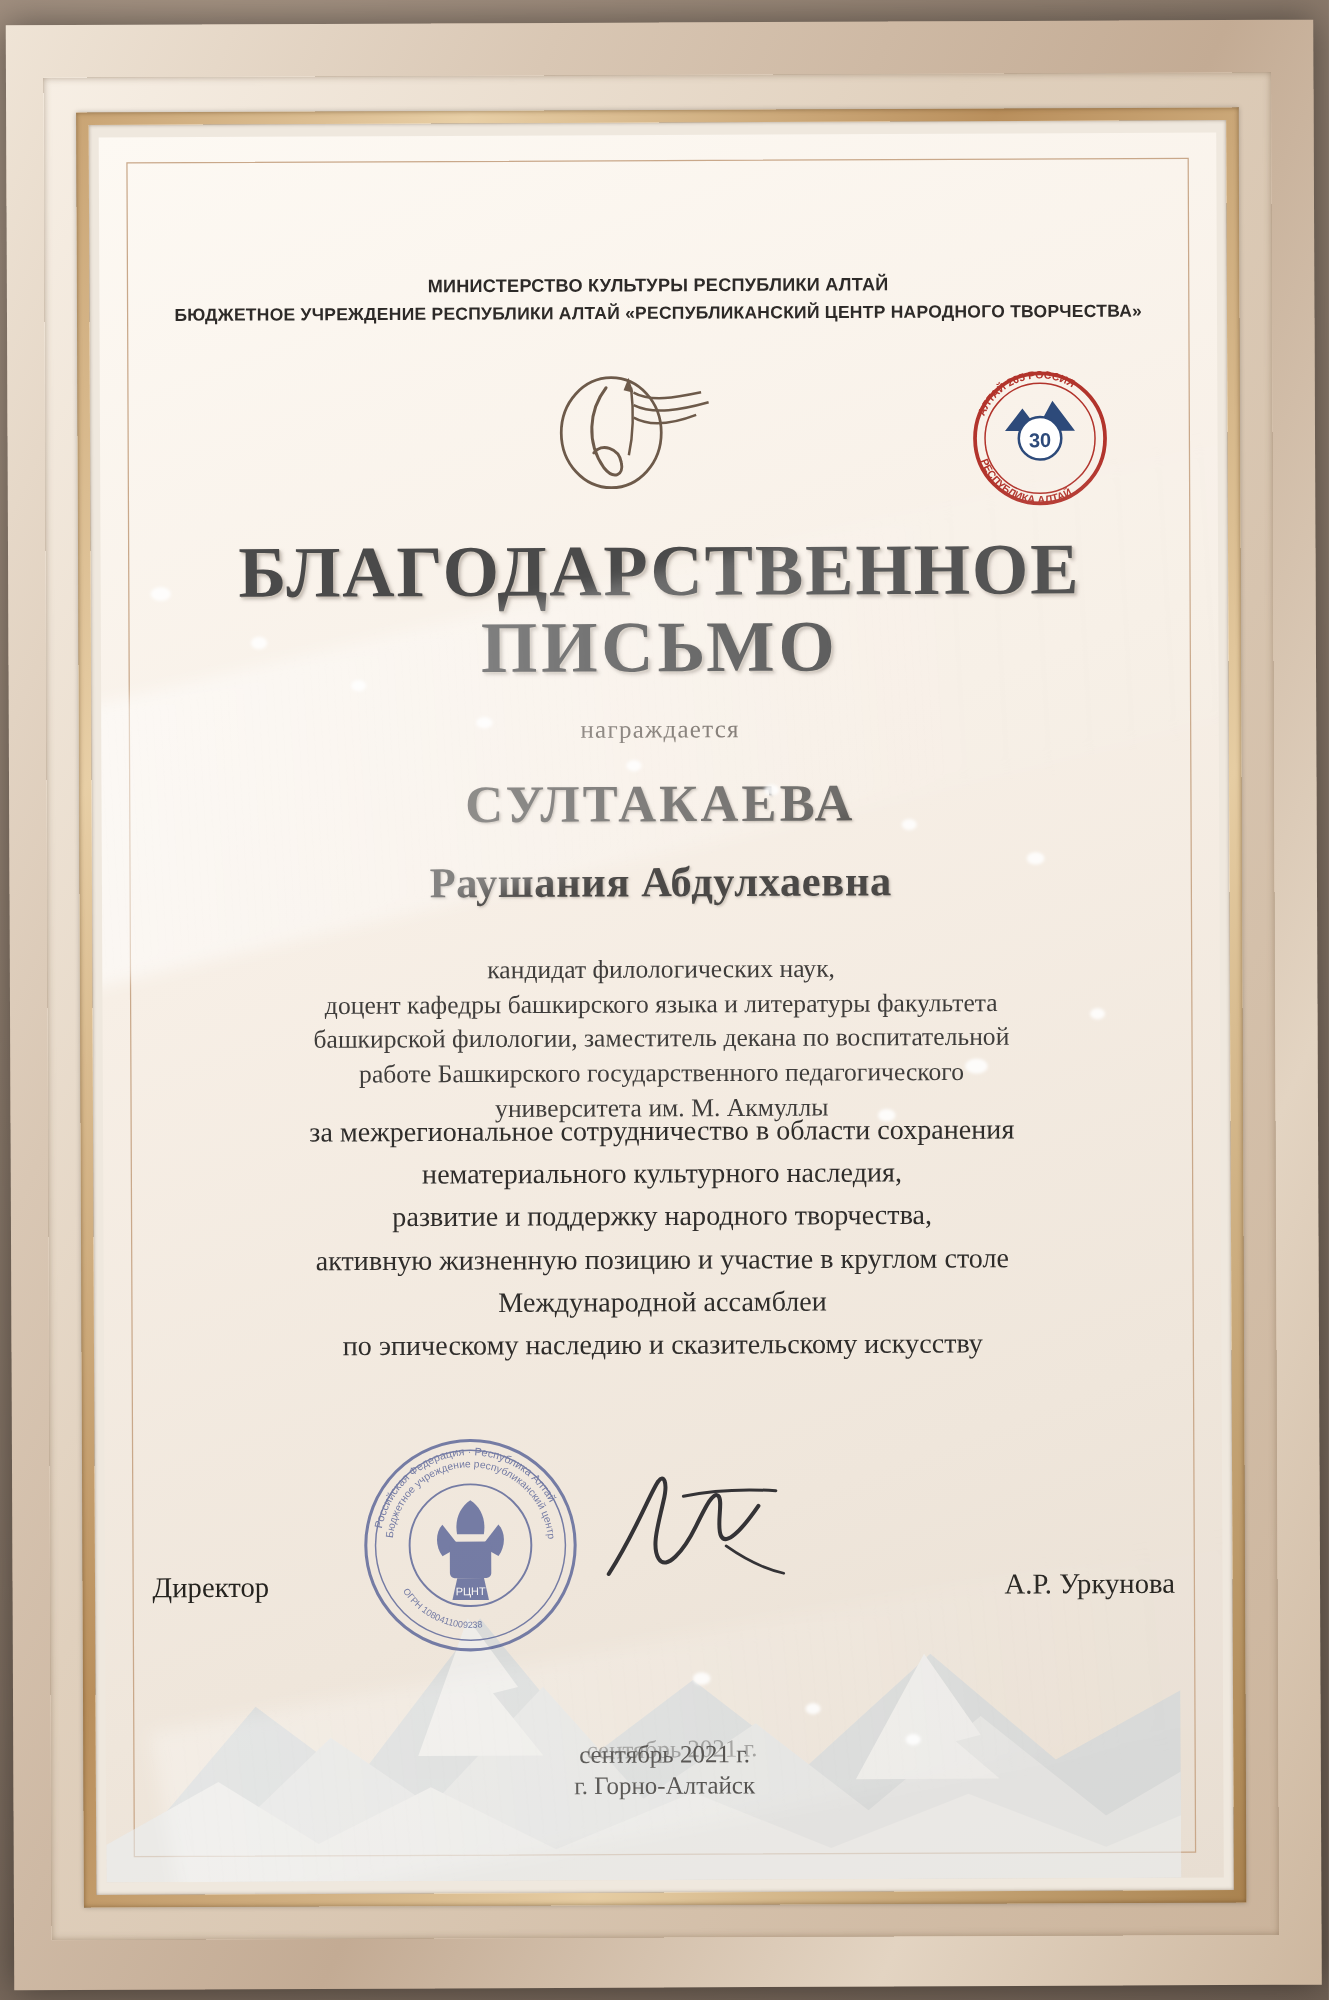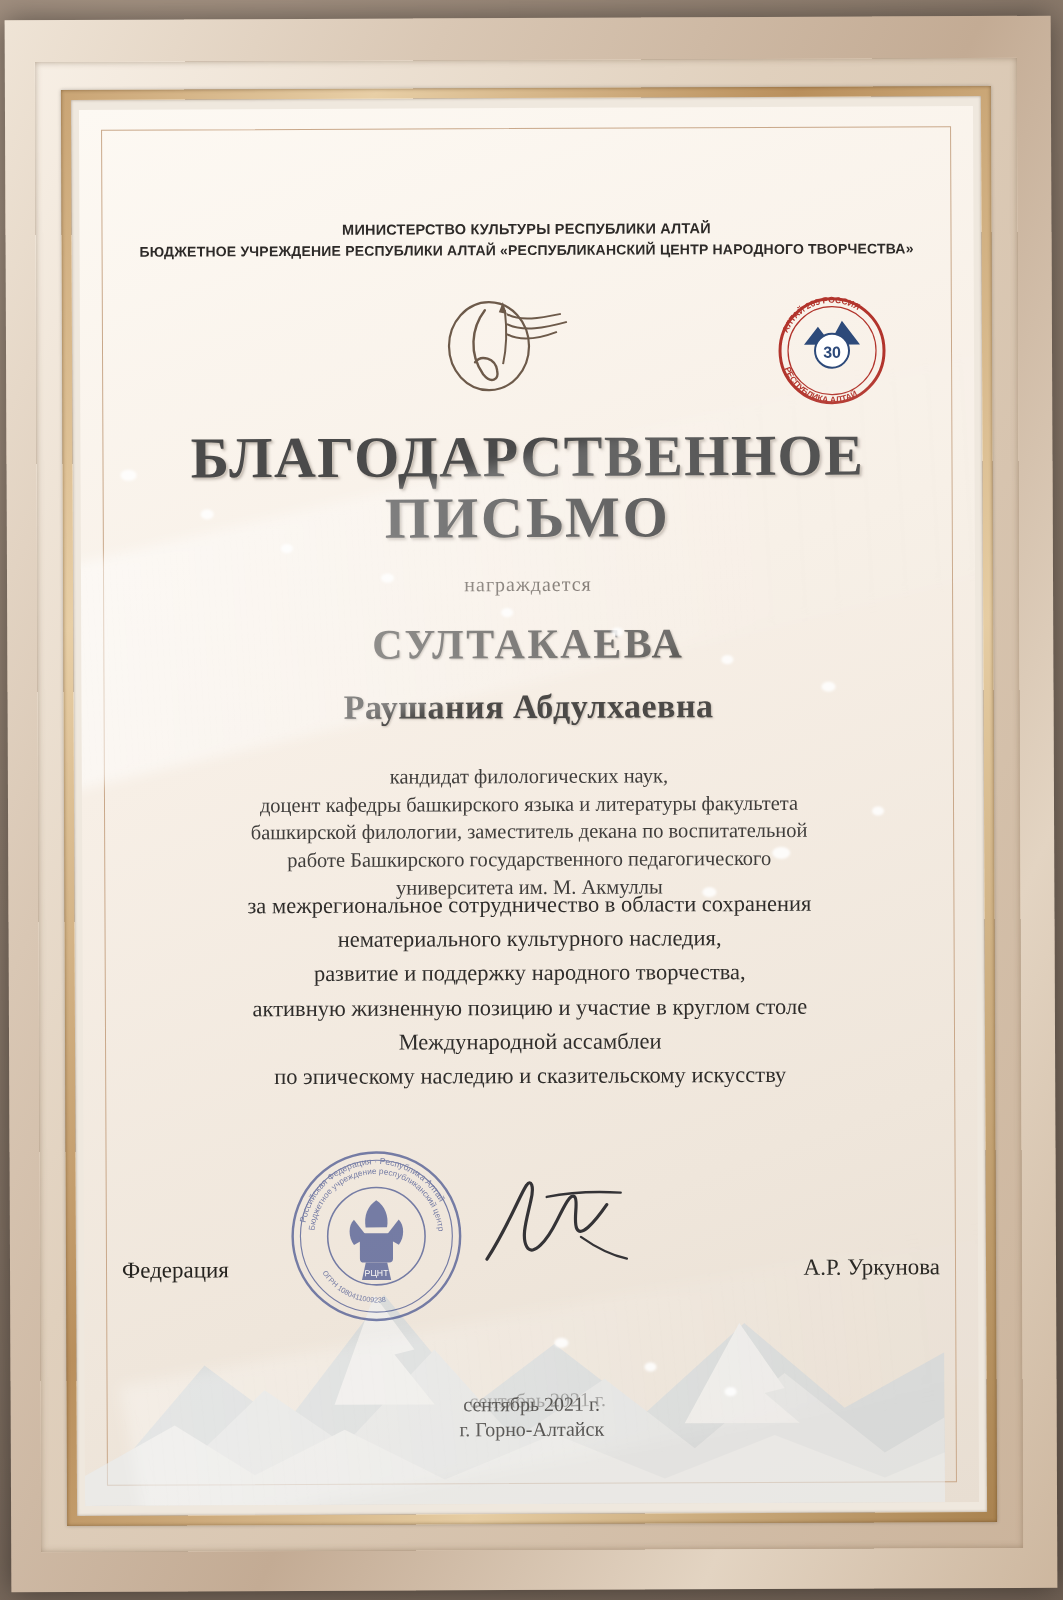--- a/index.html
+++ b/index.html
@@ -390,21 +390,21 @@
       <text x="95" y="136" text-anchor="middle" font-family="Liberation Sans, sans-serif" font-size="9" fill="#ffffff">РЦНТ</text>
     </svg>
 
     <svg class="signature" viewBox="0 0 180 120">
       <path d="M18 96 C40 62 52 30 58 22 C62 16 66 22 62 38 C58 56 52 74 58 84 C64 94 78 78 88 58 C96 42 102 30 106 34 C110 38 104 58 108 66 C112 74 124 62 138 42" fill="none" stroke="#1b1b20" stroke-width="3.2" stroke-linecap="round"></path>
       <path d="M78 34 C98 30 122 28 152 30" fill="none" stroke="#1b1b20" stroke-width="2.4" stroke-linecap="round"></path>
       <path d="M112 74 C126 84 140 92 158 96" fill="none" stroke="#1b1b20" stroke-width="2.2" stroke-linecap="round"></path>
     </svg>
 
     <div class="sign-row">
-      <div>Федерация</div>
+      <div>Директор</div>
       <div>А.Р. Уркунова</div>
     </div>
 
     <div class="footer">
       <div class="ghost">сентябрь 2021 г.</div>
       <div>сентябрь 2021 г.</div>
       <div>г. Горно-Алтайск</div>
     </div>
 
     <div class="glare1"></div>

